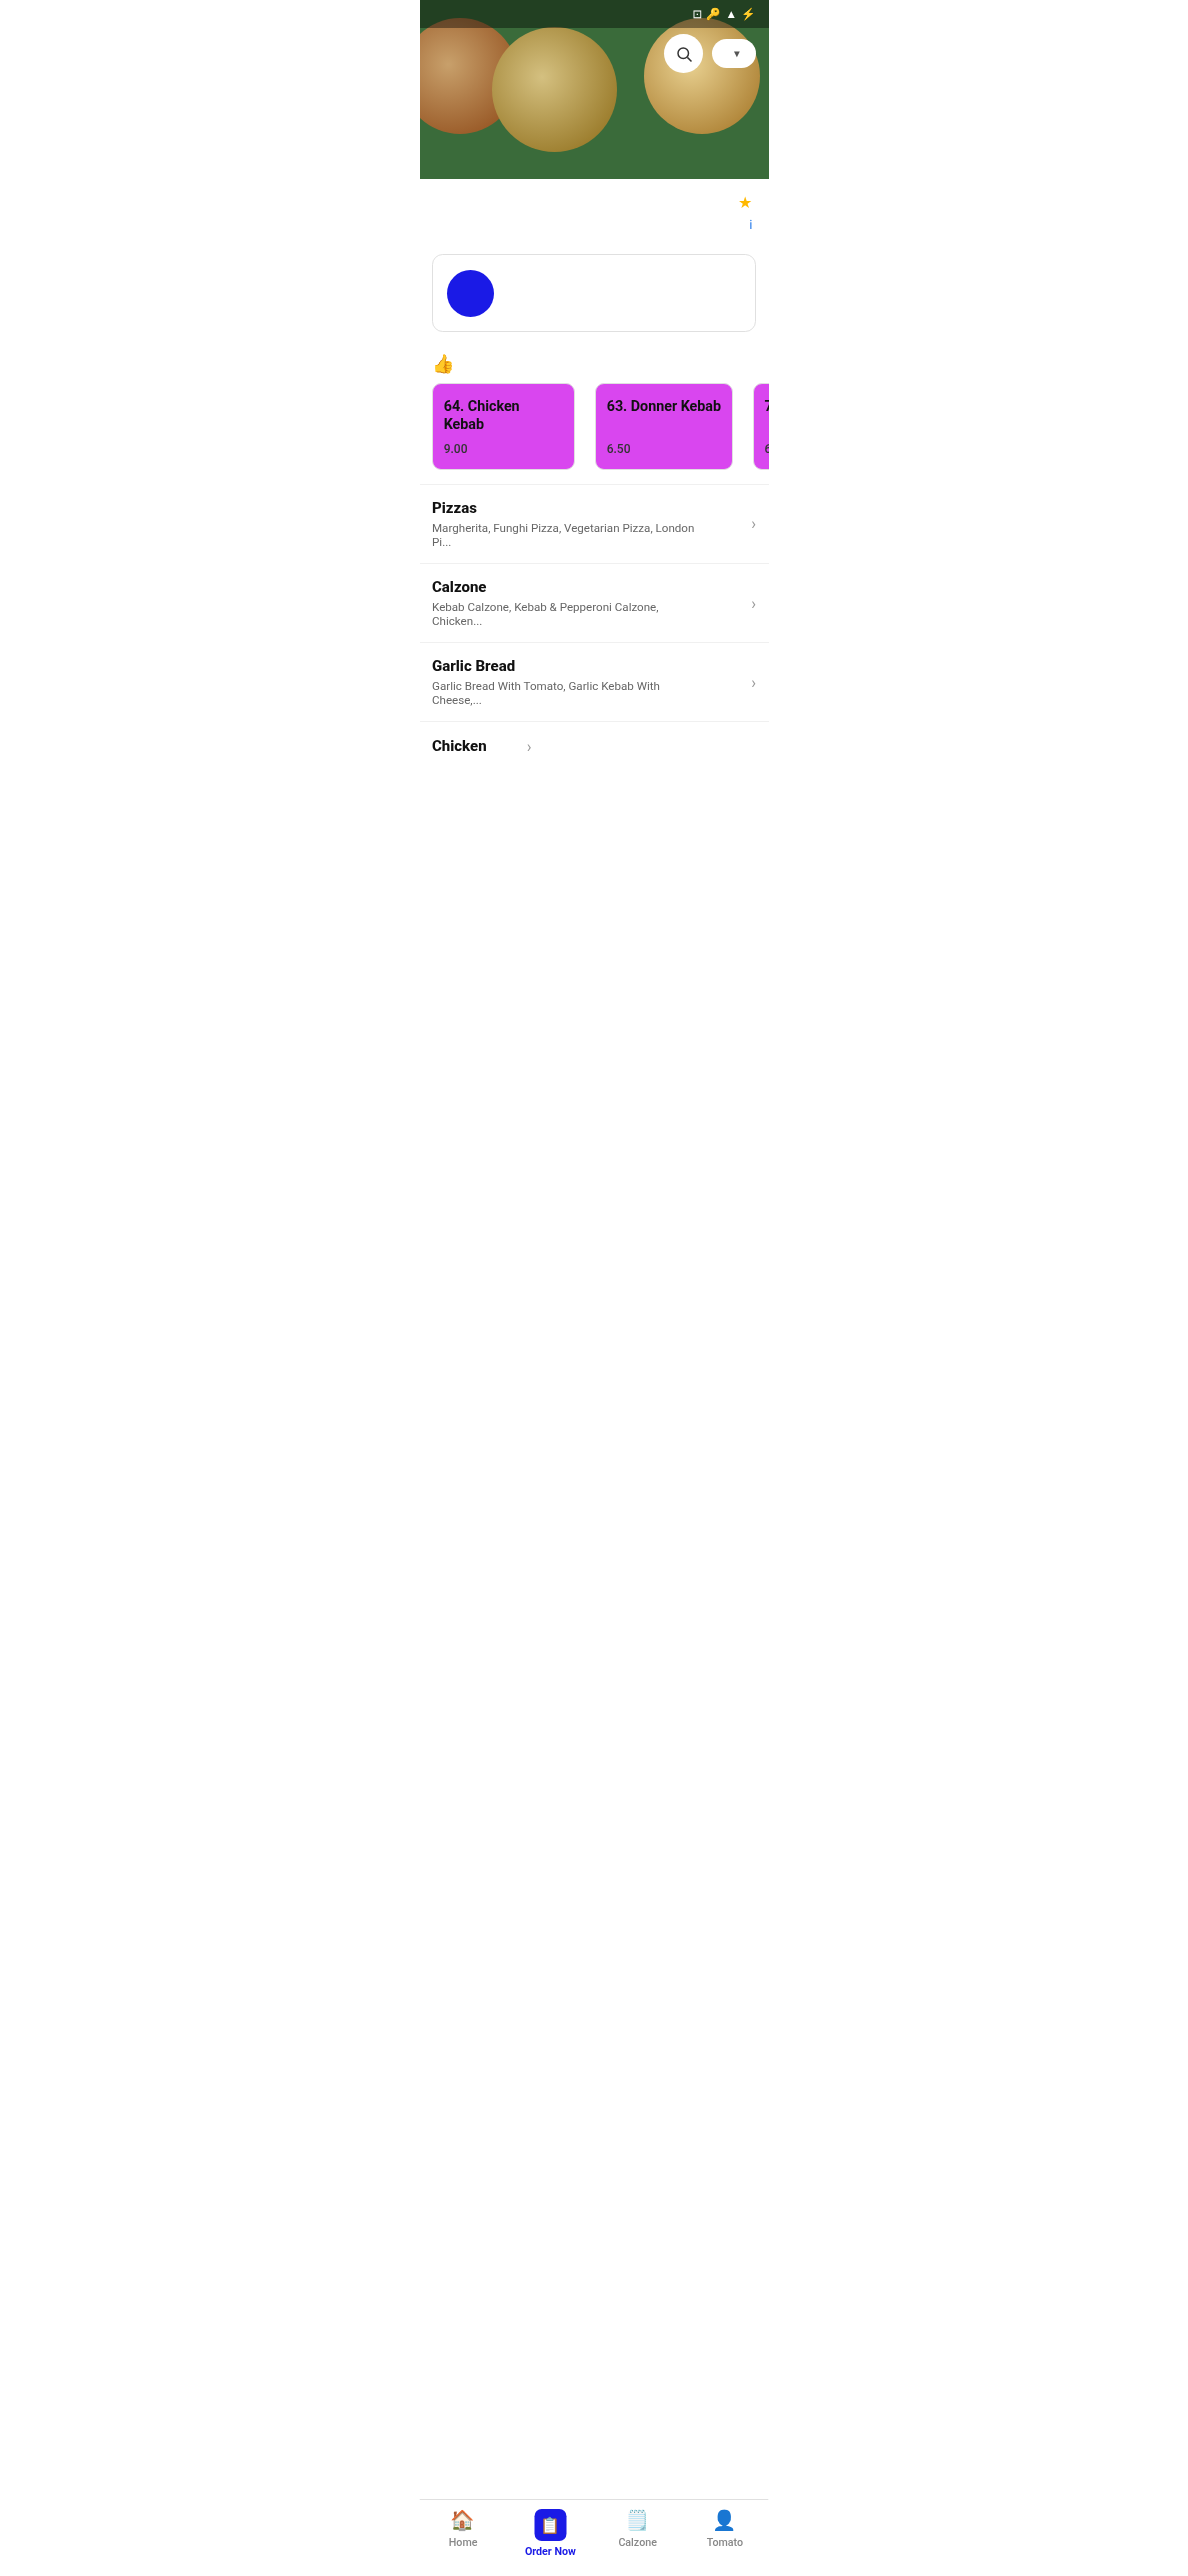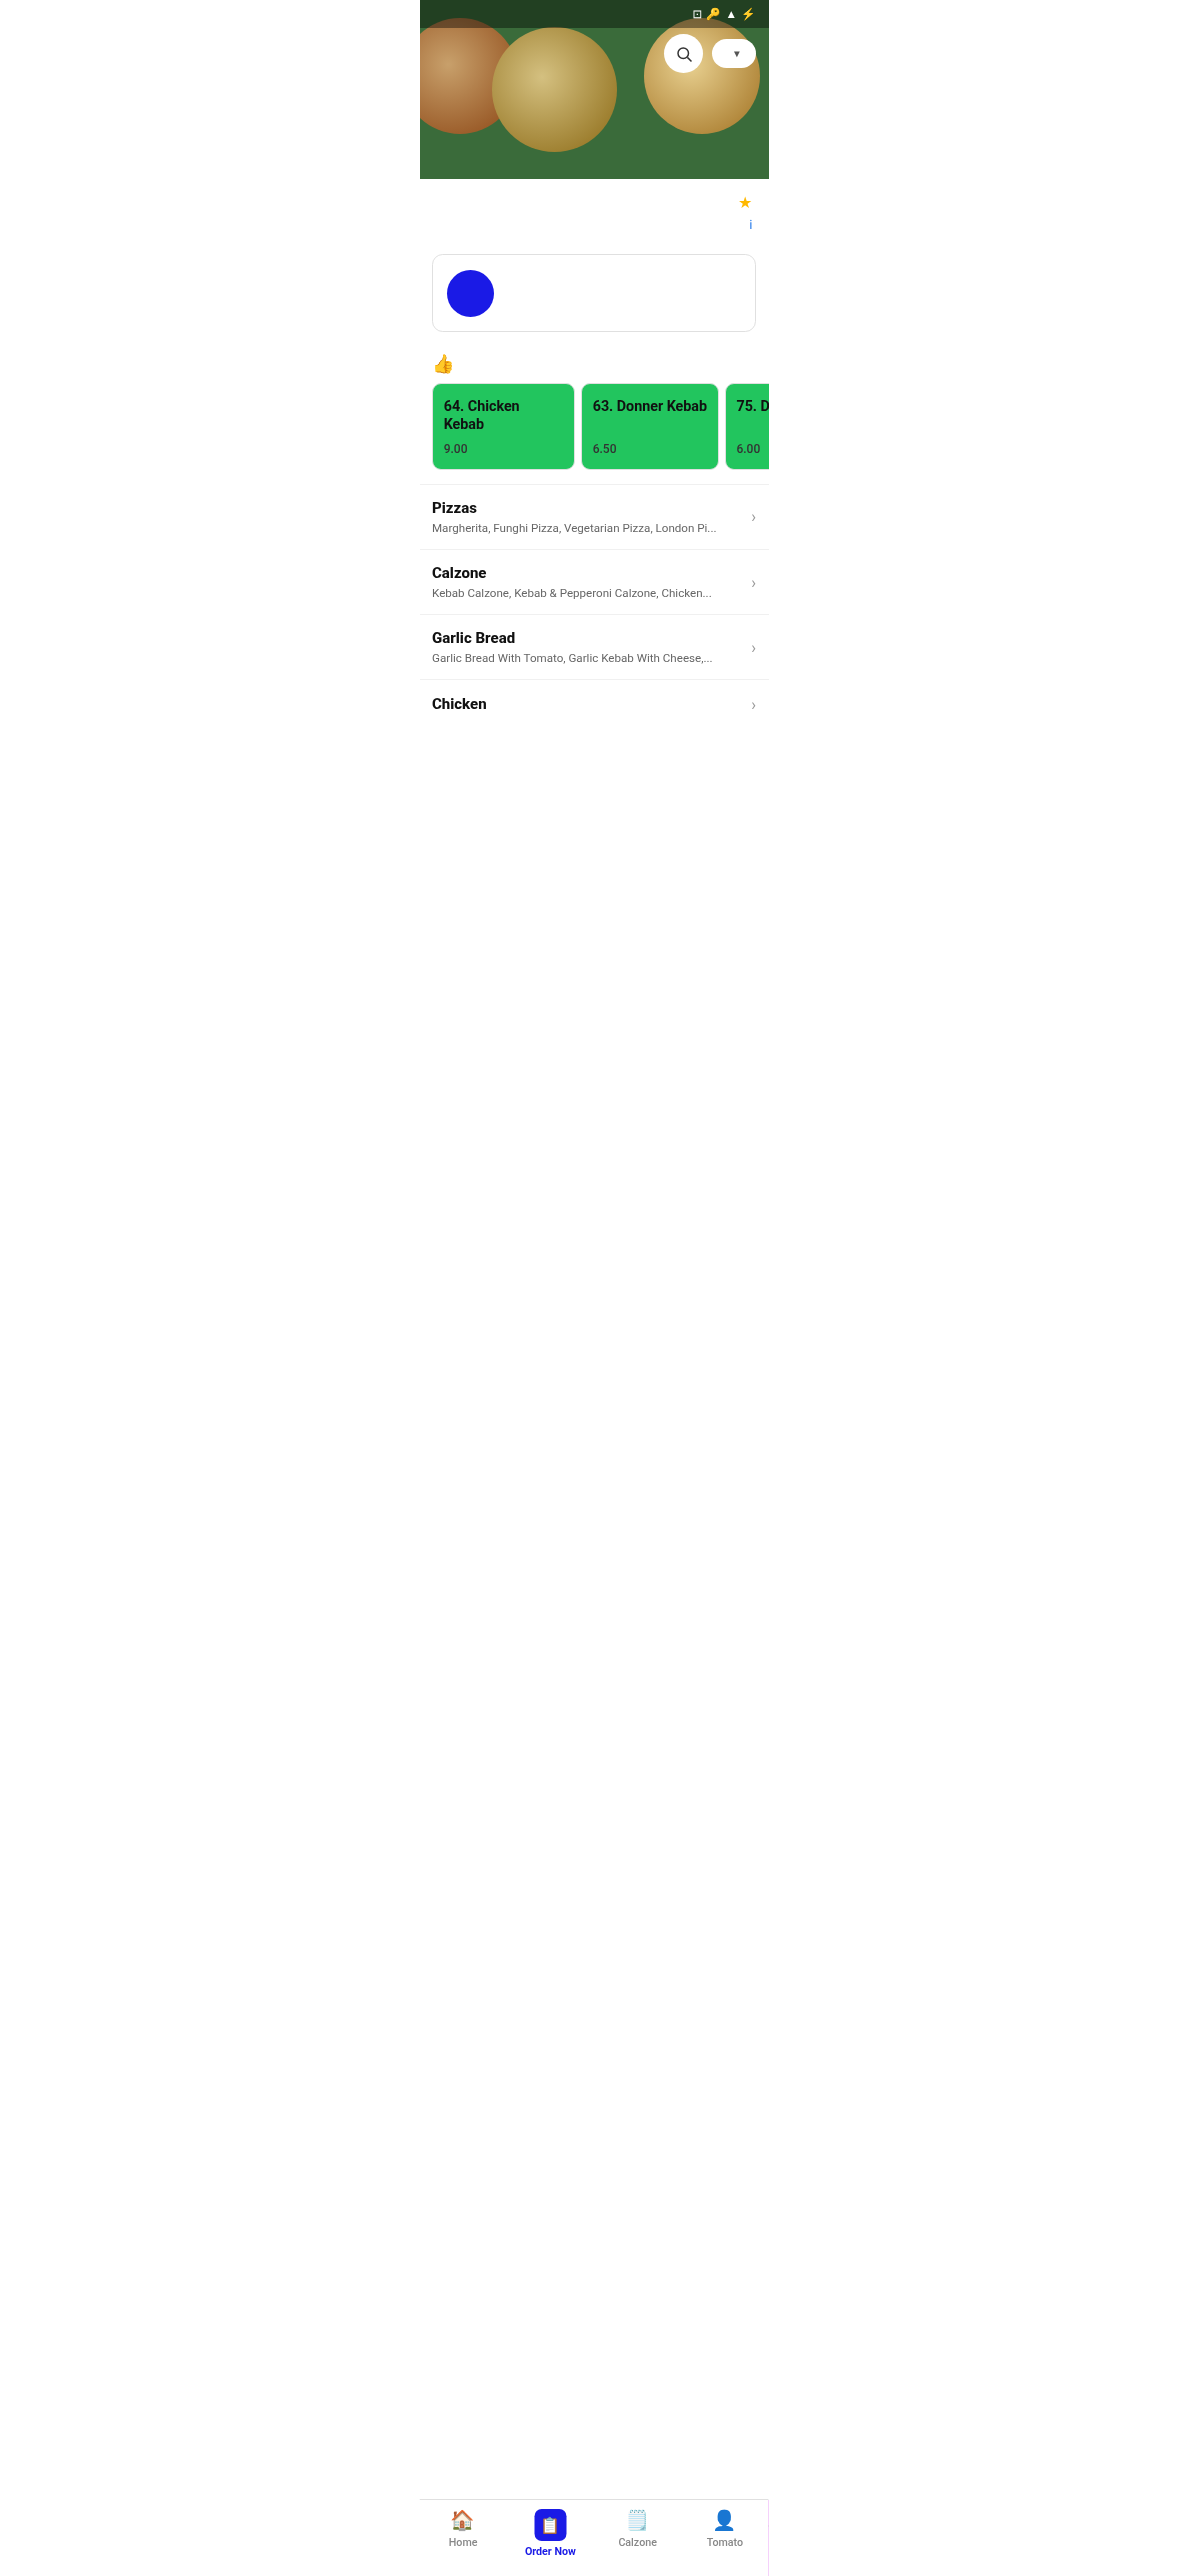--- a/index.html
+++ b/index.html
@@ -252,23 +252,23 @@
       overflow-x: auto;
     }
     .recommended-scroll::-webkit-scrollbar { display: none; }
 
     .rec-card {
       border: 0.9px solid #e0e0e0;
       border-radius: 9px;
       padding: 12.5px 10.7px;
       min-width: 134px;
       max-width: 143px;
-      margin-right: 6px;
+      margin-right: 20px;
       flex-shrink: 0;
-      background: #22c55e;
+      background: #d946ef;
       cursor: pointer;
     }
     .rec-card-name {
       font-size: 14.3px;
       font-weight: 700;
       color: #111;
       line-height: 1.3;
       min-height: 38px;
     }
     .rec-card-price {
@@ -279,23 +279,24 @@
     }
 
     
     .menu-list {
       margin-top: 14.3px;
     }
     .menu-item {
       padding: 14.3px 12.5px;
       border-top: 0.9px solid #f0f0f0;
       display: flex;
-      justify-content: space-between;
+      justify-content: flex-start;
       align-items: center;
       cursor: pointer;
+      gap: 40px;
     }
     .menu-item-text {}
     .menu-item-name {
       font-size: 15px;
       font-weight: 800;
       color: #111;
     }
     .menu-item-sub {
       font-size: 11.6px;
       color: #666;

